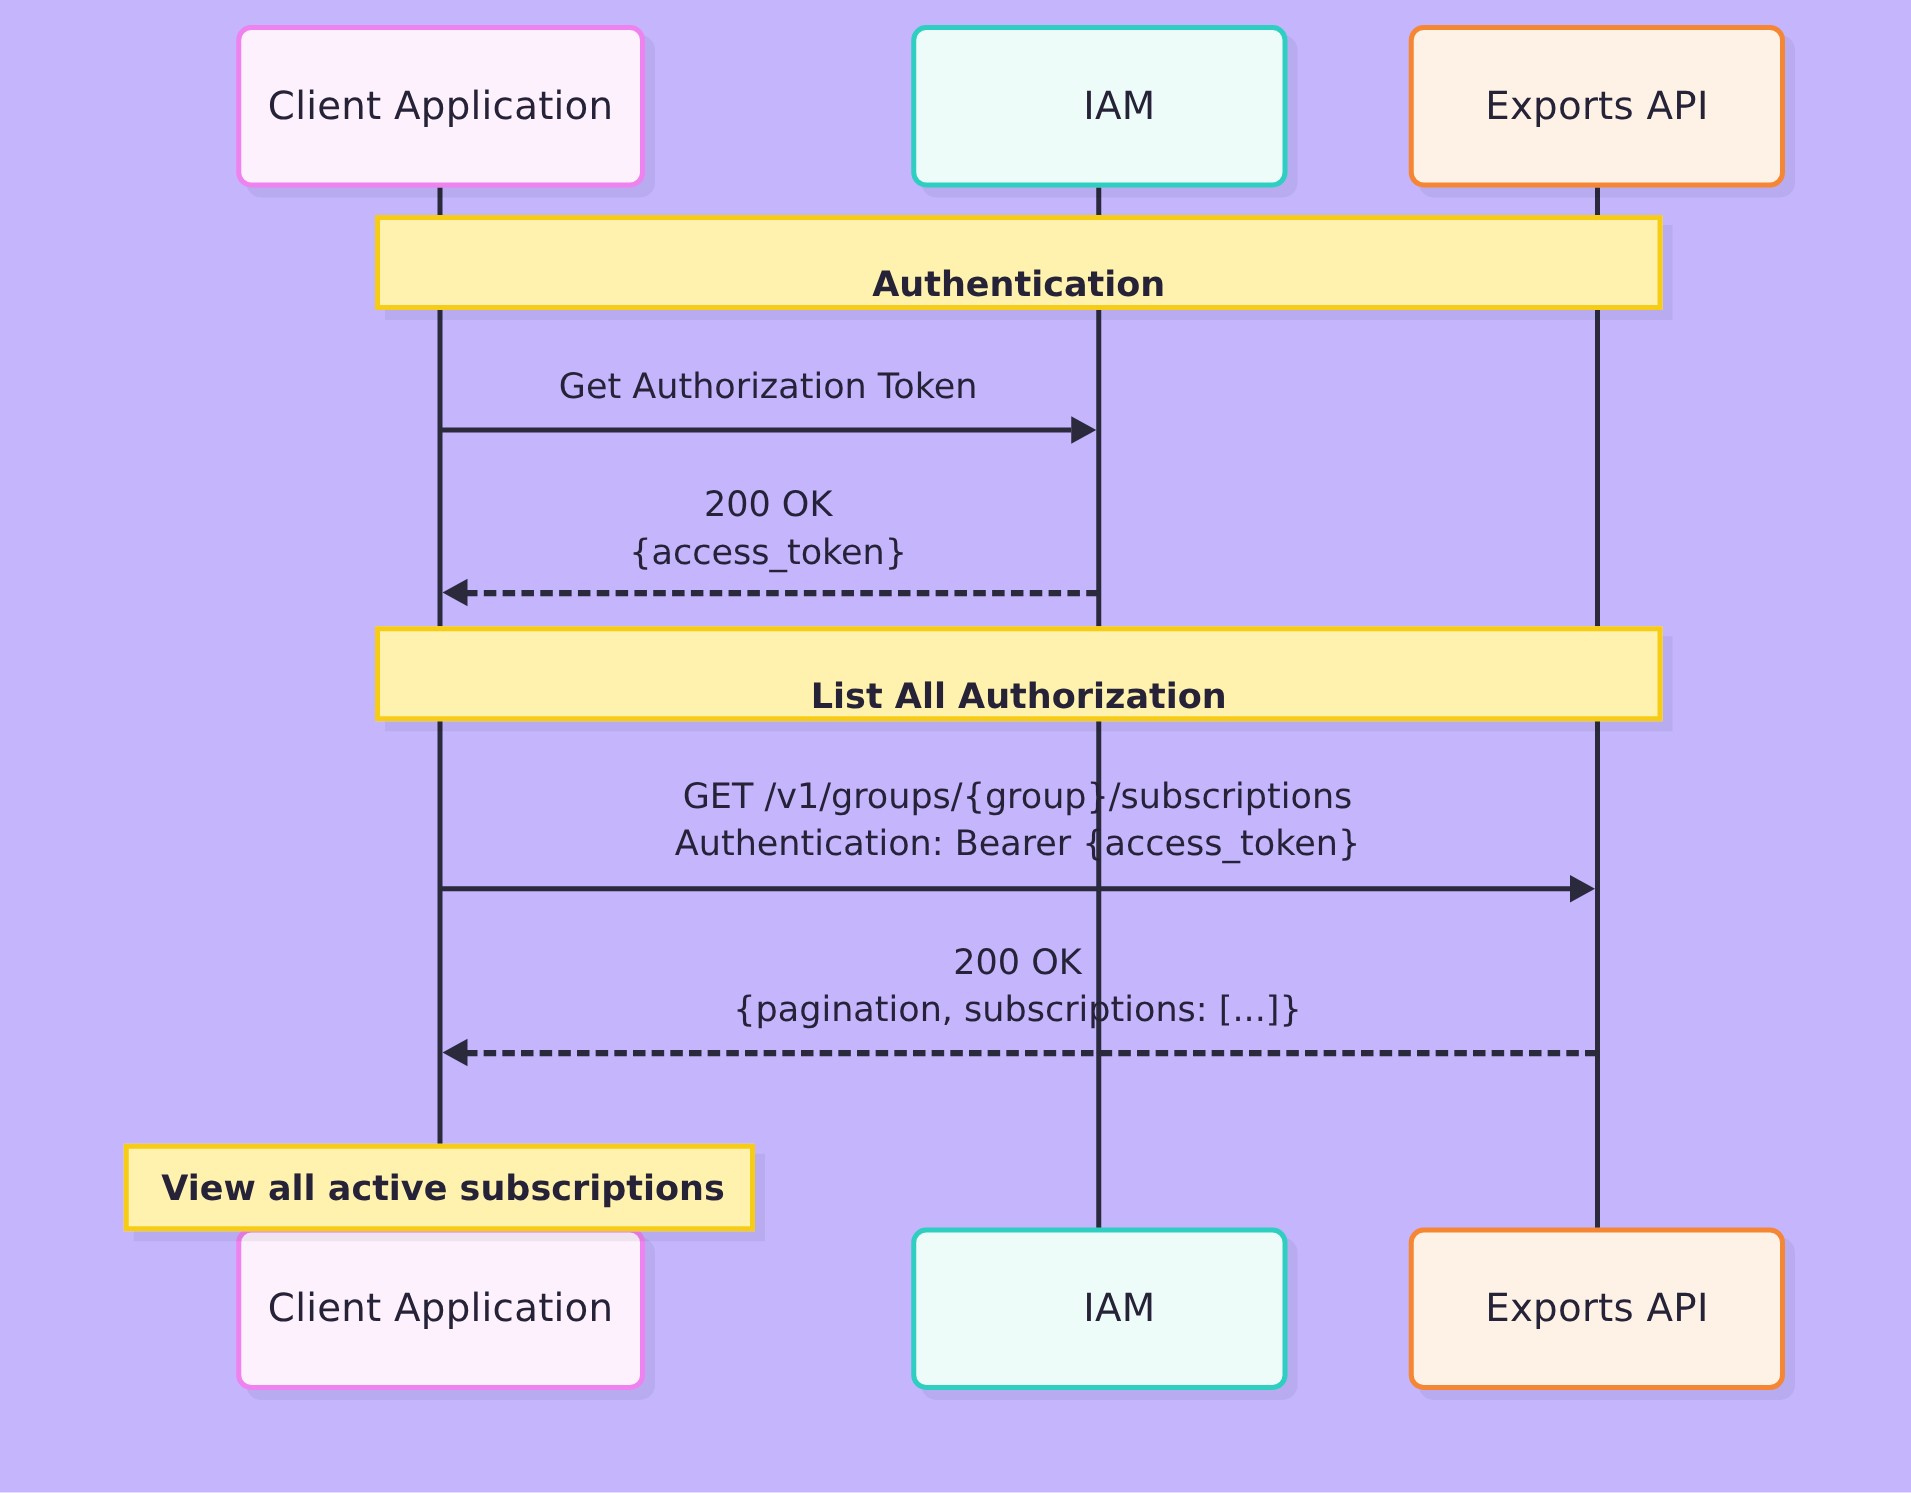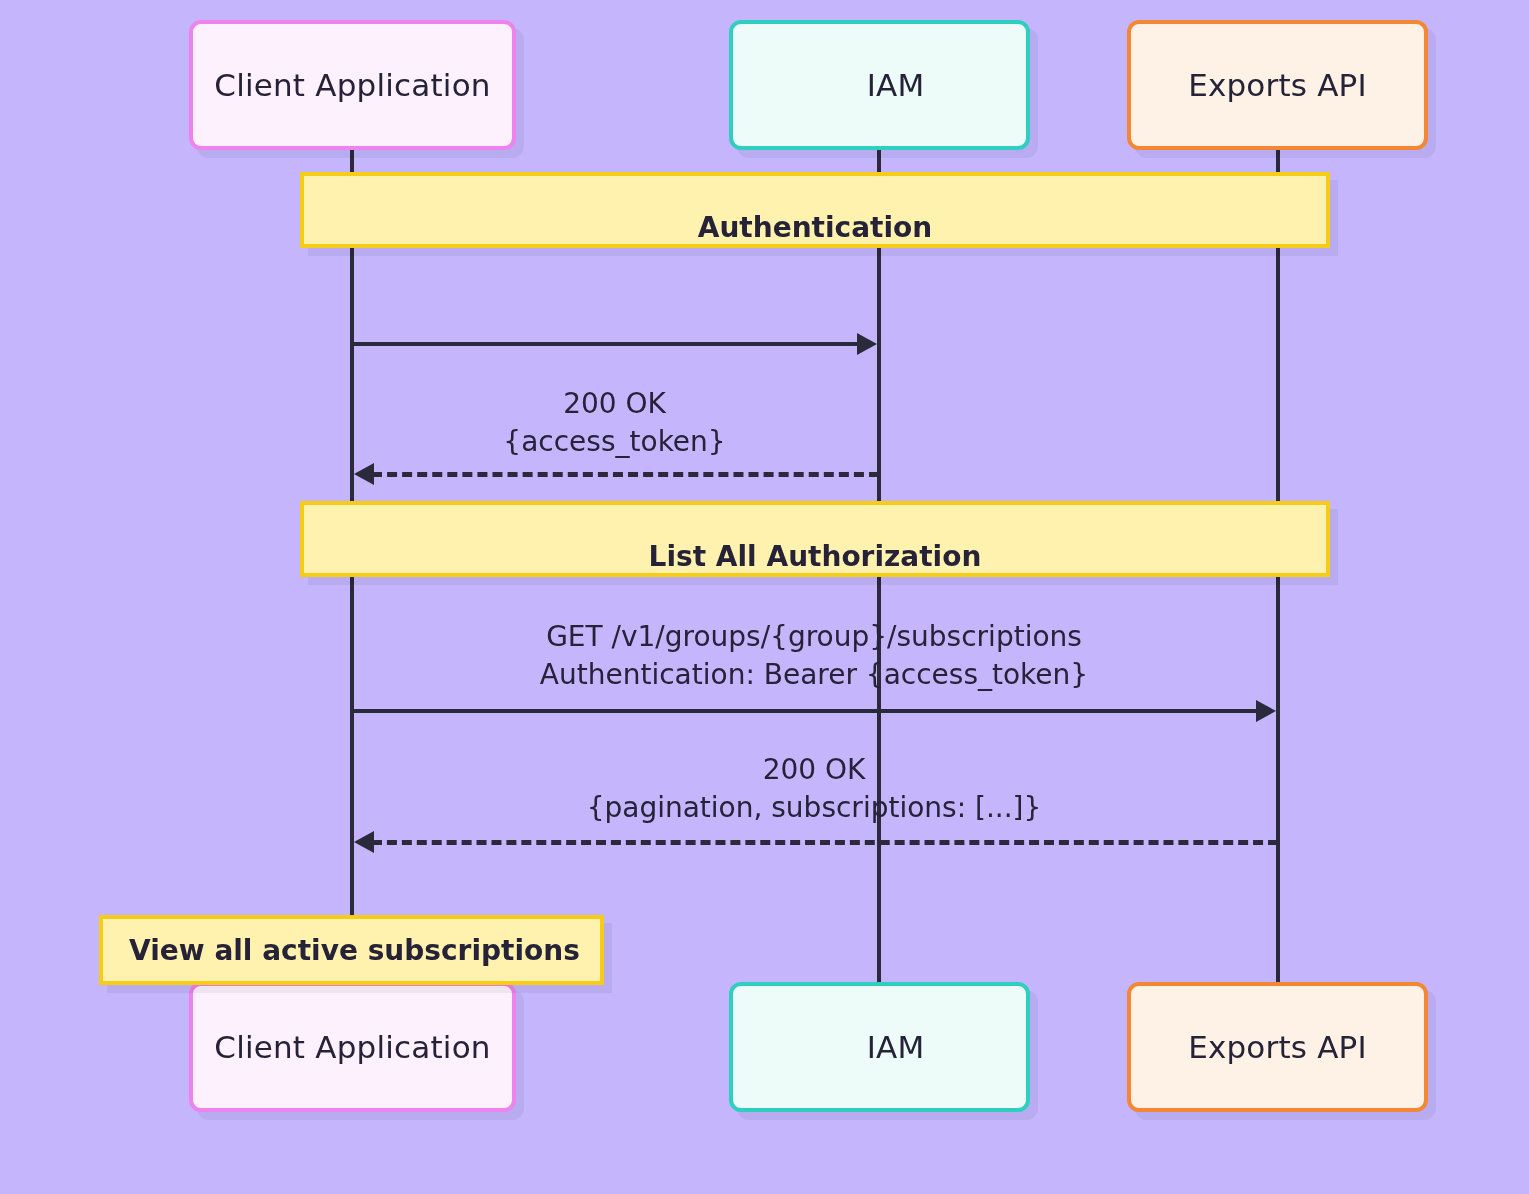--- a/index.html
+++ b/index.html
@@ -142,20 +142,23 @@
     <span class="p-label">IAM</span>
   </div>
   <div class="participant p-api" style="left:1127px; top:20px; width:301px; height:130px;">
     <span class="p-label">Exports API</span>
   </div>
 
   <div class="section-bar" style="left:300px; top:172px; width:1030px; height:76px;">
     <span class="s-label">Authentication</span>
   </div>
 
+  <div class="msg-label" style="left:352px; top:290px; width:525px;">
+    <span>Get Authorization Token</span>
+  </div>
   <div class="msg-line" style="left:352px; top:342px; width:505px;"></div>
   <div class="arrow-head right" style="left:857px; top:333px;"></div>
 
   <div class="msg-label" style="left:352px; top:385px; width:525px;">
     <span>200 OK</span>
     <span class="l2">{access_token}</span>
   </div>
   <div class="msg-line dashed" style="left:372px; top:472px; width:507px;"></div>
   <div class="arrow-head left" style="left:354px; top:463px;"></div>
 

